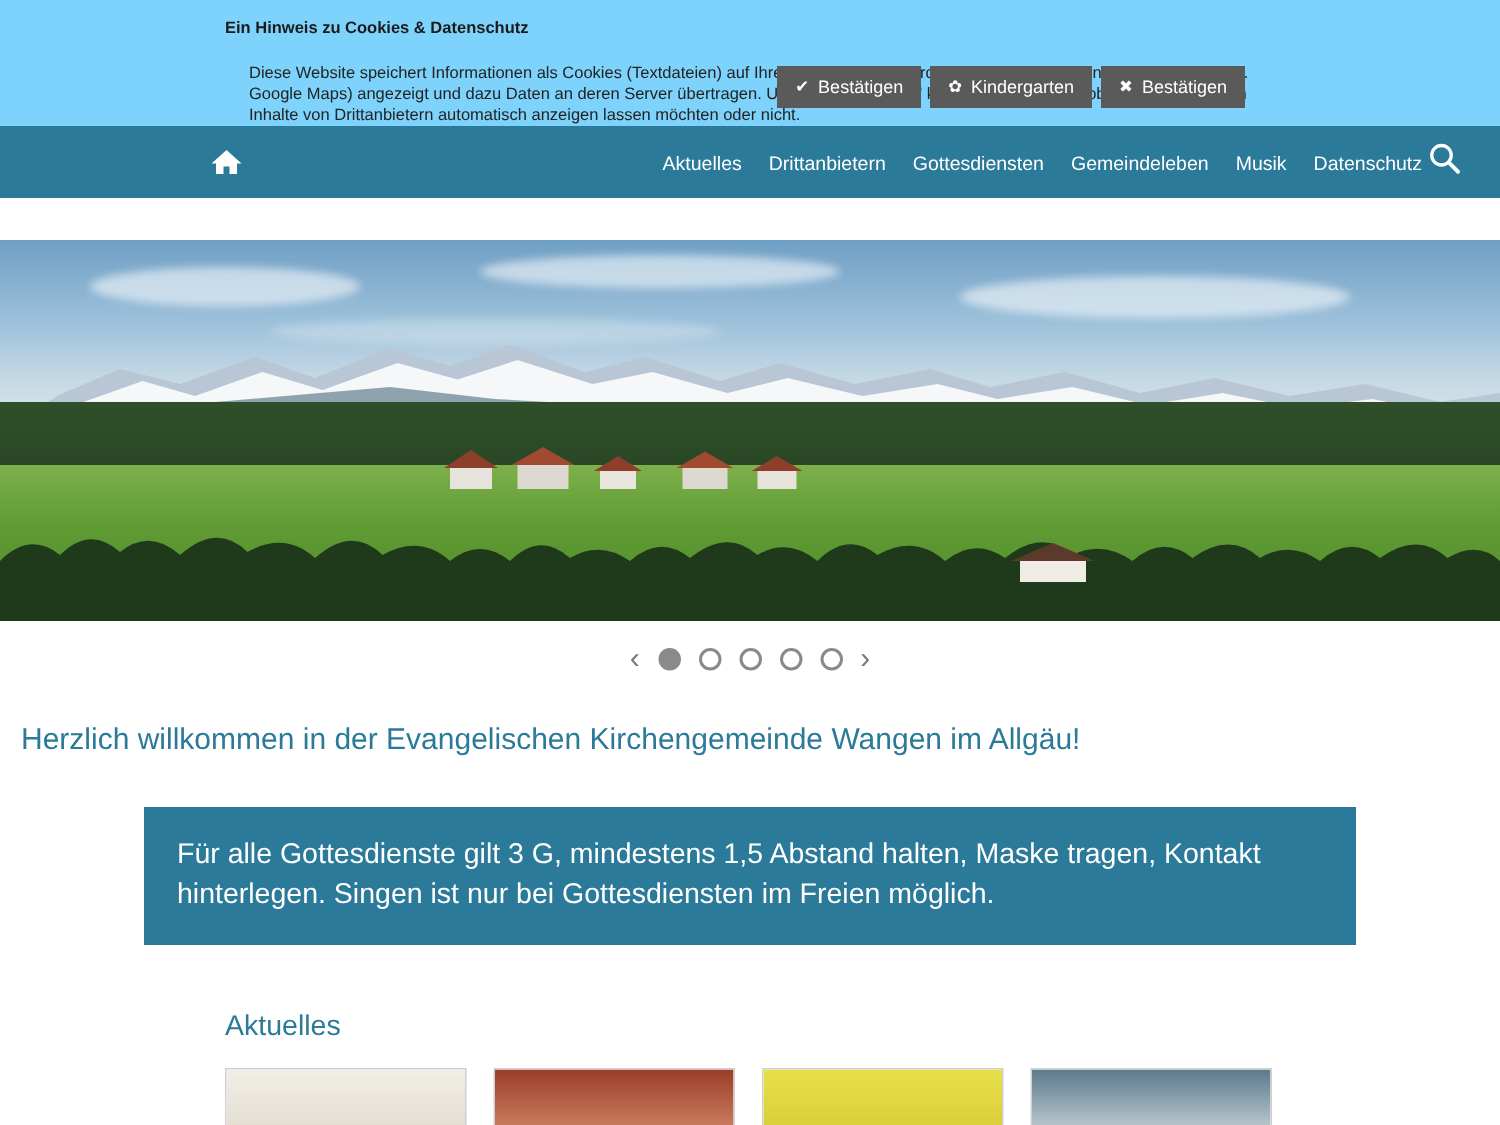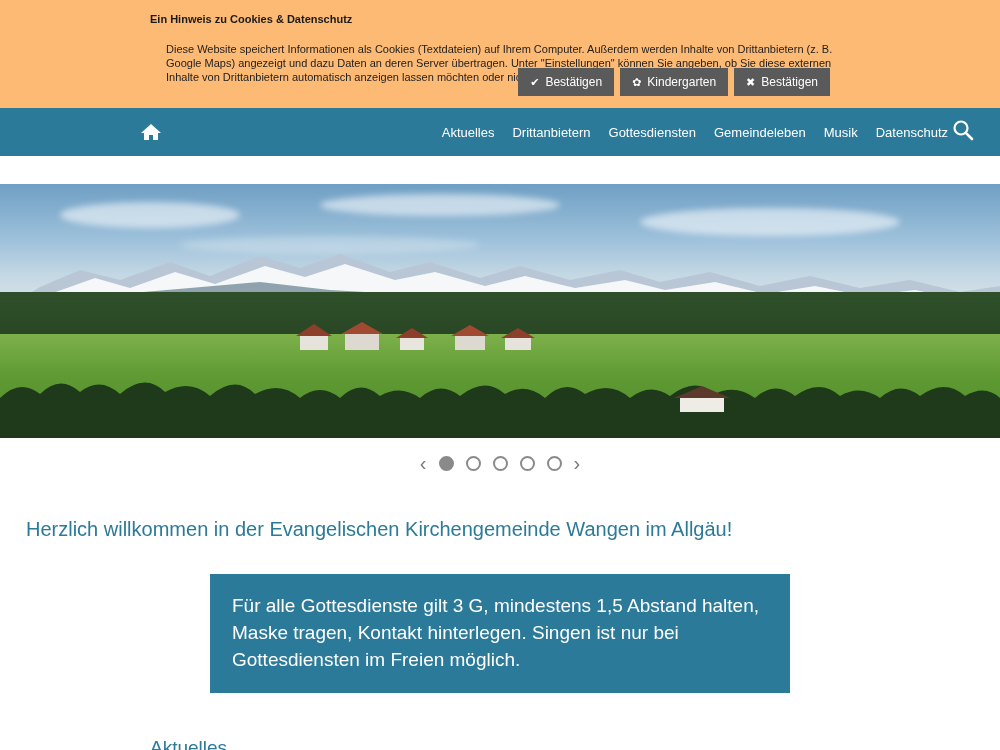--- a/index.html
+++ b/index.html
@@ -6,24 +6,24 @@
   html, body {
     margin: 0; padding: 0;
     width: 1000px; height: 750px;
     overflow: hidden;
     background: #ffffff;
     font-family: "Liberation Sans", sans-serif;
   }
 
   
   .cookie-banner {
-    background: #fdba74;
+    background: #7dd3fc;
     color: #222;
     padding: 10px 0 32px 0;
-    height: 108px;
+    height: 84px;
     position: relative;
   }
   .cookie-inner {
     width: 700px;
     margin: 0 auto;
     padding-left: 0;
   }
   .cookie-title {
     font-size: 11px;
     font-weight: bold;
@@ -153,27 +153,27 @@
     cursor: pointer;
   }
   .dot.active { background: #8a8a8a; }
 
   
   .welcome {
     color: #2b7a99;
     font-size: 20px;
     font-weight: normal;
     padding: 12px 0 0 10px;
-    margin: 16px;
+    margin: 4px;
     line-height: 26px;
   }
 
   
   .notice {
-    width: 580px;
+    width: 808px;
     margin: 32px auto 0 auto;
     background: #2b7a99;
     color: #ffffff;
     padding: 18px 22px 20px 22px;
     font-size: 19px;
     line-height: 27px;
   }
 
   
   .aktuelles-h {

